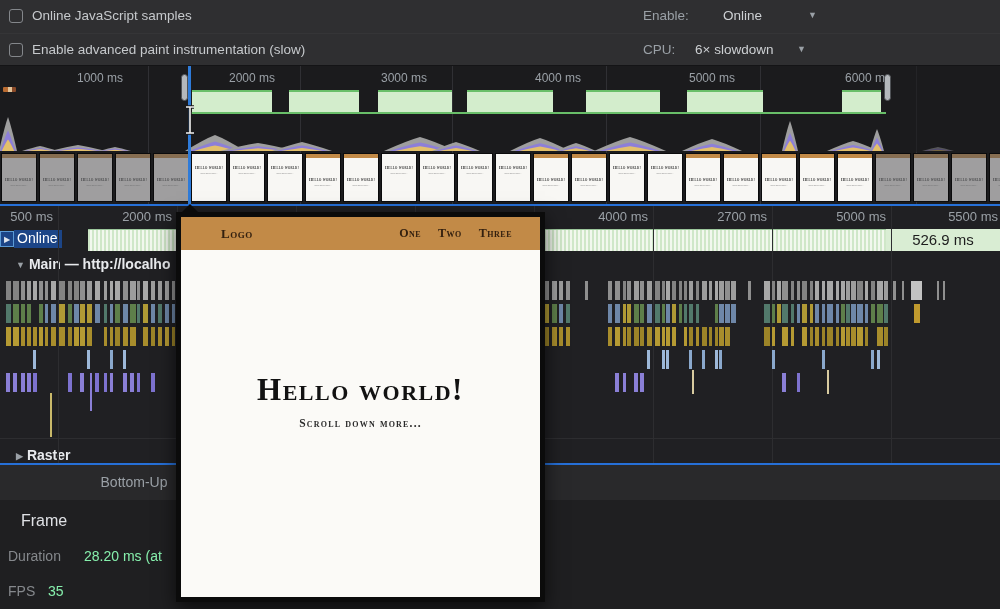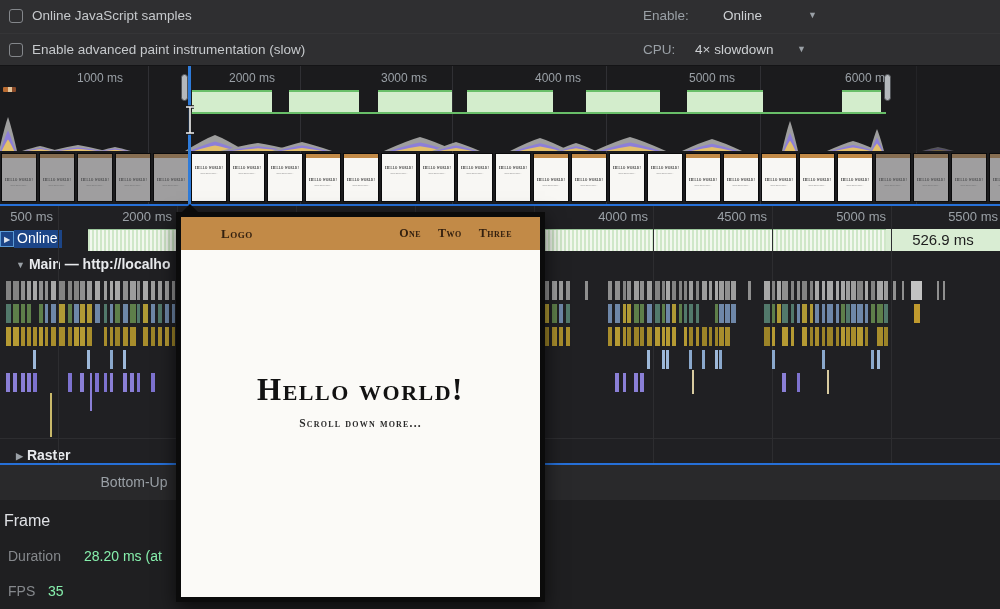--- a/index.html
+++ b/index.html
@@ -52,21 +52,21 @@
   .track-head .tri { color:#9aa0a6; font-size:9px; margin-right:4px; vertical-align:1px; }
   .bar { position:absolute; }
 
   
   .divider-blue2 { position:absolute; left:0; top:463px; width:1000px; height:2px; background:#2670d8; }
   .tabbar { position:absolute; left:0; top:465px; width:1000px; height:35px; background:#29292b; }
   .tab { position:absolute; top:0; height:35px; line-height:35px; text-align:center; font-size:14px; }
   .tab.active { left:0; width:88px; background:#000; color:#fff; }
   .tab.inactive { left:88px; width:92px; color:#9aa0a6; }
   .details { position:absolute; left:0; top:500px; width:1000px; height:109px; background:#1f1f21; }
-  .dt-title { position:absolute; left:4px; top:12px; font-size:16px; color:#dfe1e5; }
+  .dt-title { position:absolute; left:21px; top:12px; font-size:16px; color:#dfe1e5; }
   .dt-key { position:absolute; left:8px; font-size:14px; color:#85888c; }
   .dt-val { position:absolute; font-size:14px; color:#86efac; }
 
   
   .popup { position:absolute; left:176px; top:212px; width:369px; height:390px; background:#0b0b0b; padding:5px; z-index:60; box-shadow:0 6px 18px rgba(0,0,0,0.65); }
   .popup-caret { position:absolute; left:181px; top:204px; z-index:61; width:0; height:0; border-left:9px solid transparent; border-right:9px solid transparent; border-bottom:9px solid #0b0b0b; }
   .popup-inner { position:relative; width:100%; height:100%; background:#fbfaf7; overflow:hidden; }
   .popup-header { position:relative; height:33px; background:#c28a47; display:flex; align-items:center; font-family:"Liberation Serif", serif; font-variant:small-caps; font-weight:bold; color:#33200f; }
   .popup-logo { margin-left:40px; font-size:13px; letter-spacing:0.5px; }
   .popup-nav { margin-left:auto; margin-right:28px; display:flex; gap:17px; font-size:12px; letter-spacing:0.5px; }
@@ -86,21 +86,21 @@
       <span class="checkbox"></span>
       <span class="cb-label">Online JavaScript samples</span>
       <span class="dd-label" style="left:643px">Enable:</span>
       <span class="dd-value" style="left:723px">Online</span>
       <span class="dd-arrow" style="left:808px">▼</span>
     </div>
     <div class="tb-row">
       <span class="checkbox"></span>
       <span class="cb-label">Enable advanced paint instrumentation (slow)</span>
       <span class="dd-label" style="left:643px">CPU:</span>
-      <span class="dd-value" style="left:695px">4× slowdown</span>
+      <span class="dd-value" style="left:695px">6× slowdown</span>
       <span class="dd-arrow" style="left:797px">▼</span>
     </div>
   </div>
 
   <div class="overview" id="overview">
     <span class="net-bar"></span>
   <div class="ov-grid" style="left: 148px;"></div>
       <div class="ov-label" style="left: 56px; width: 88px;">1000 ms</div>
       <div class="ov-grid" style="left: 300px;"></div>
       <div class="ov-label" style="left: 208px; width: 88px;">2000 ms</div>
@@ -326,21 +326,21 @@
       <div class="tl-label" style="left: 77px; width: 95px;">2000 ms</div>
       <div class="tl-grid" style="left: 296px;"></div>
       <div class="tl-label" style="left: 196px; width: 95px;">2500 ms</div>
       <div class="tl-grid" style="left: 415px;"></div>
       <div class="tl-label" style="left: 315px; width: 95px;">3000 ms</div>
       <div class="tl-grid" style="left: 534px;"></div>
       <div class="tl-label" style="left: 434px; width: 95px;">3500 ms</div>
       <div class="tl-grid" style="left: 653px;"></div>
       <div class="tl-label" style="left: 553px; width: 95px;">4000 ms</div>
       <div class="tl-grid" style="left: 772px;"></div>
-      <div class="tl-label" style="left: 672px; width: 95px;">4500 ms</div>
+      <div class="tl-label" style="left: 672px; width: 95px;">2700 ms</div>
       <div class="tl-grid" style="left: 891px;"></div>
       <div class="tl-label" style="left: 791px; width: 95px;">5000 ms</div>
       <div class="tl-label" style="left: 903px; width: 95px;">5500 ms</div>
       <div class="bar" style="left: 6px; top: 75px; width: 4.64576px; height: 19px; background: rgb(131, 131, 131);"></div>
       <div class="bar" style="left: 6px; top: 98px; width: 4.64576px; height: 19px; background: rgb(82, 121, 107);"></div>
       <div class="bar" style="left: 6px; top: 121px; width: 4.64576px; height: 19px; background: rgb(181, 154, 51);"></div>
       <div class="bar" style="left: 6px; top: 167px; width: 4px; height: 19px; background: rgb(138, 127, 214);"></div>
       <div class="bar" style="left: 12.8892px; top: 75px; width: 5.78369px; height: 19px; background: rgb(131, 131, 131);"></div>
       <div class="bar" style="left: 12.8892px; top: 98px; width: 5.78369px; height: 19px; background: rgb(94, 127, 74);"></div>
       <div class="bar" style="left: 12.8892px; top: 121px; width: 5.78369px; height: 19px; background: rgb(181, 154, 51);"></div>

